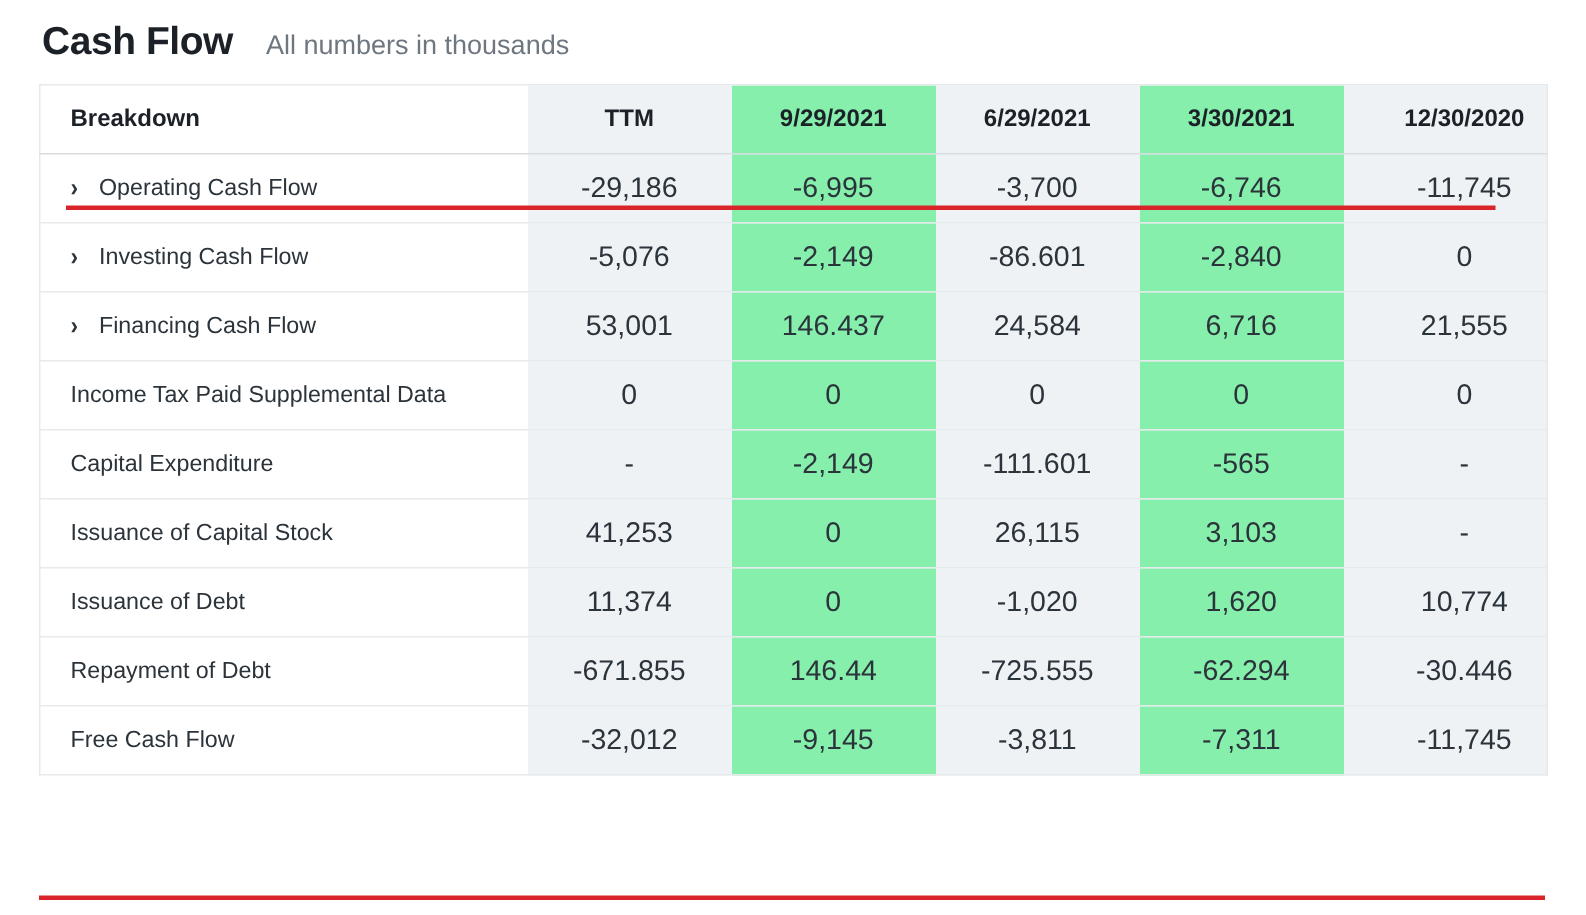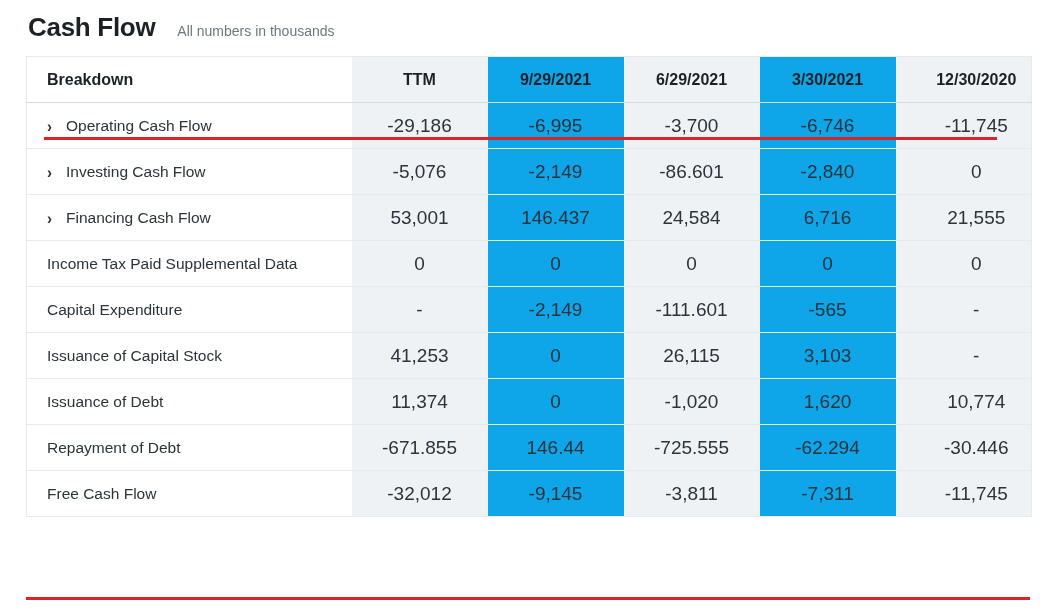--- a/index.html
+++ b/index.html
@@ -32,21 +32,21 @@
     box-sizing: border-box;
   }
   .page-title {
     font-size: 26px;
     font-weight: 700;
     letter-spacing: -0.3px;
     color: #1b2127;
     line-height: 1;
   }
   .page-subtitle {
-    font-size: 14px;
+    font-size: 18px;
     color: #6e7780;
     margin-left: 22px;
     line-height: 1;
     font-weight: 400;
   }
 
   
   .table-wrap {
     position: absolute;
     left: 26px;
@@ -99,21 +99,21 @@
     border-left: 1px solid #e7eaec;
   }
   table.cf tbody td.val {
     text-align: center;
     color: #2b333b;
     font-size: 19px;
   }
 
   
   table.cf th.band, table.cf td.band { background: #eff2f5; }
-  table.cf th.plain, table.cf td.plain { background: #0ea5e9; }
+  table.cf th.plain, table.cf td.plain { background: #86efac; }
 
   
   table.cf .lastcol { border-right: 1px solid #e7eaec; padding-left: 40px; }
 
   
   .chev {
     display: inline-block;
     width: 12px;
     color: #2b333b;
     font-size: 15px;

